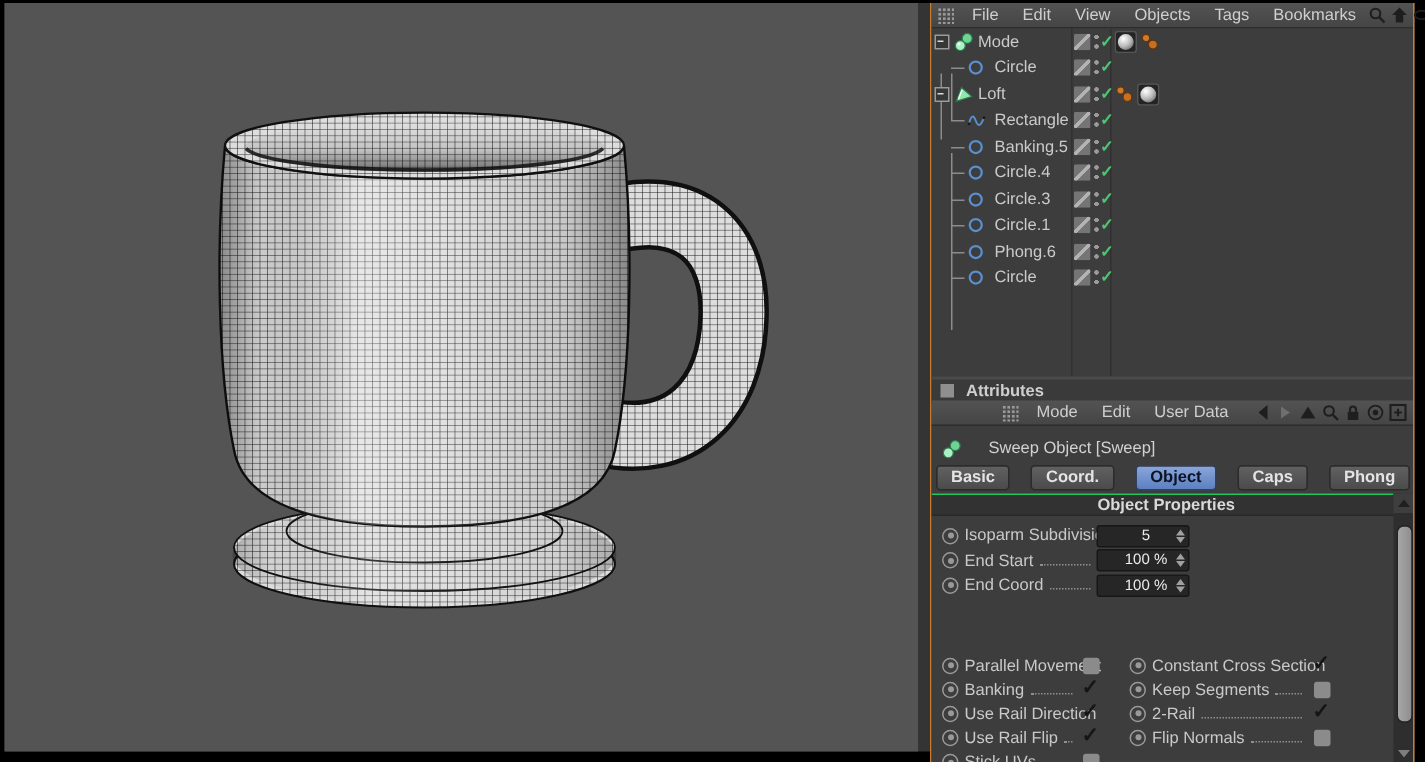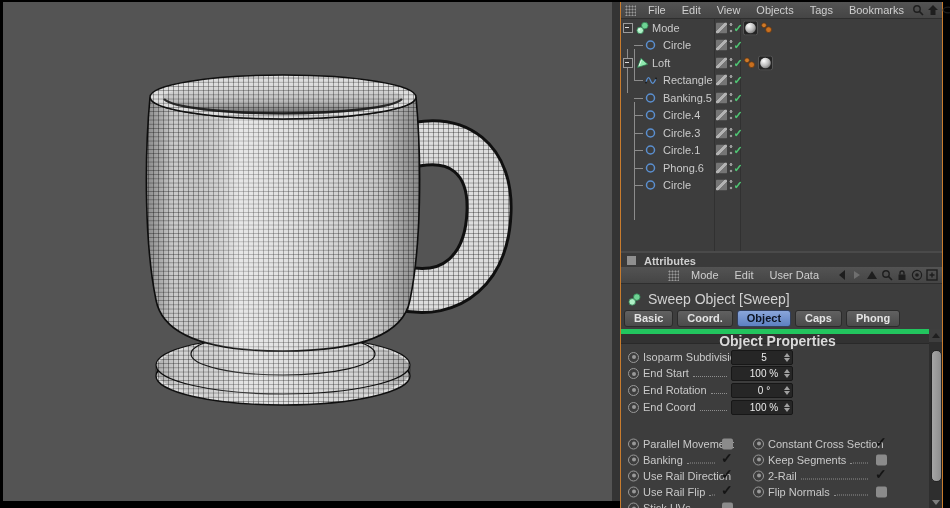--- a/index.html
+++ b/index.html
@@ -41,27 +41,27 @@
   .vis-check::before{content:"✓";color:#4fc573;font-size:11px;font-weight:bold;line-height:12px;}
   .tags{position:absolute;left:122px;top:50%;transform:translateY(-50%);display:flex;gap:2px;align-items:center;}
   
   .attr-title{position:absolute;top:249px;left:0;right:0;height:15px;background:#3a3a3a;
     border-top:2px solid #4a4a4a;border-bottom:1px solid #2b2b2b;display:flex;align-items:center;
     font-weight:bold;font-size:11px;color:#cfcfcf;}
   .attr-title .sq{width:9px;height:9px;background:#8f8f8f;margin:0 8px 0 6px;}
   .menubar.attr{top:265px;padding-left:43px;}
   .attr-content{position:absolute;top:282px;left:0;right:0;bottom:0;overflow:hidden;background:#3d3d3d;}
   .obj-row{position:absolute;top:6px;left:0;height:18px;display:flex;align-items:center;
-    font-size:14px;color:#d2d2d2;padding-left:7px;gap:7px;}
-  .tabs{position:absolute;top:26px;left:3px;height:17px;display:flex;gap:4px;}
+    font-size:11px;color:#d2d2d2;padding-left:7px;gap:18px;}
+  .tabs{position:absolute;top:26px;left:3px;height:17px;display:flex;gap:14px;}
   .tab{height:15px;padding:0 9px;background:linear-gradient(#616161,#4b4b4b);border:1px solid #2b2b2b;
     border-radius:3px;font-size:11px;font-weight:bold;color:#e4e4e4;line-height:15px;}
   .tab.checked{background:linear-gradient(#8aa6da,#5d80c1);color:#0c1322;border-color:#32405e;}
   .sect{position:absolute;top:45px;left:0;width:308px;height:15px;background:#323232;
-    border-top:5px solid #22c55e;border-bottom:1px solid #292929;font-size:14px;font-weight:bold;
+    border-top:1px solid #22c55e;border-bottom:1px solid #292929;font-size:11px;font-weight:bold;
     color:#d9d9d9;line-height:14px;padding-left:5px;box-sizing:border-box;}
   .rows{position:absolute;top:65px;left:0;width:306px;}
   .prop-row{position:relative;height:16.6px;display:flex;align-items:center;font-size:11px;
     color:#c9c9c9;padding-left:7px;box-sizing:border-box;}
   .kf{flex:none;width:9px;height:9px;border:1px solid #999;border-radius:50%;position:relative;margin-right:4px;}
   .kf::after{content:"";position:absolute;left:50%;top:50%;width:4px;height:4px;margin:-2px 0 0 -2px;
     border-radius:50%;background:#999;}
   .lblzone{display:flex;align-items:baseline;width:88px;flex:none;}
   .lbl{white-space:nowrap;}
   .lead{flex:1;border-bottom:1px dotted #8f8f8f;margin:0 4px 3px 4px;min-width:0;}
@@ -405,28 +405,20 @@
           <span class="kf"></span>
           <span class="lblzone">
               <span class="lbl">End Start</span>
               <span class="lead"></span>
             </span>
           <span class="field"><span>100 %</span><span class="spin"></span></span>
         </div>
         <div class="prop-row">
           <span class="kf"></span>
           <span class="lblzone">
-              <span class="lbl">End Rotation</span>
-              <span class="lead"></span>
-            </span>
-          <span class="field"><span>0 °</span><span class="spin"></span></span>
-        </div>
-        <div class="prop-row">
-          <span class="kf"></span>
-          <span class="lblzone">
               <span class="lbl">End Coord</span>
               <span class="lead"></span>
             </span>
           <span class="field"><span>100 %</span><span class="spin"></span></span>
         </div>
       </div>
 
       <div class="cbrows">
         <div class="cb-row">
           <span class="kf c1"></span>

